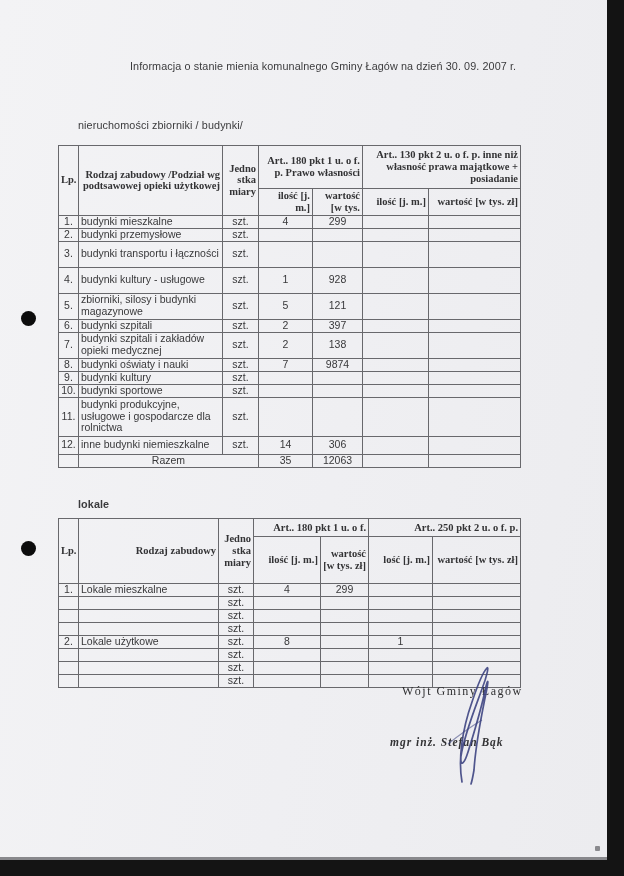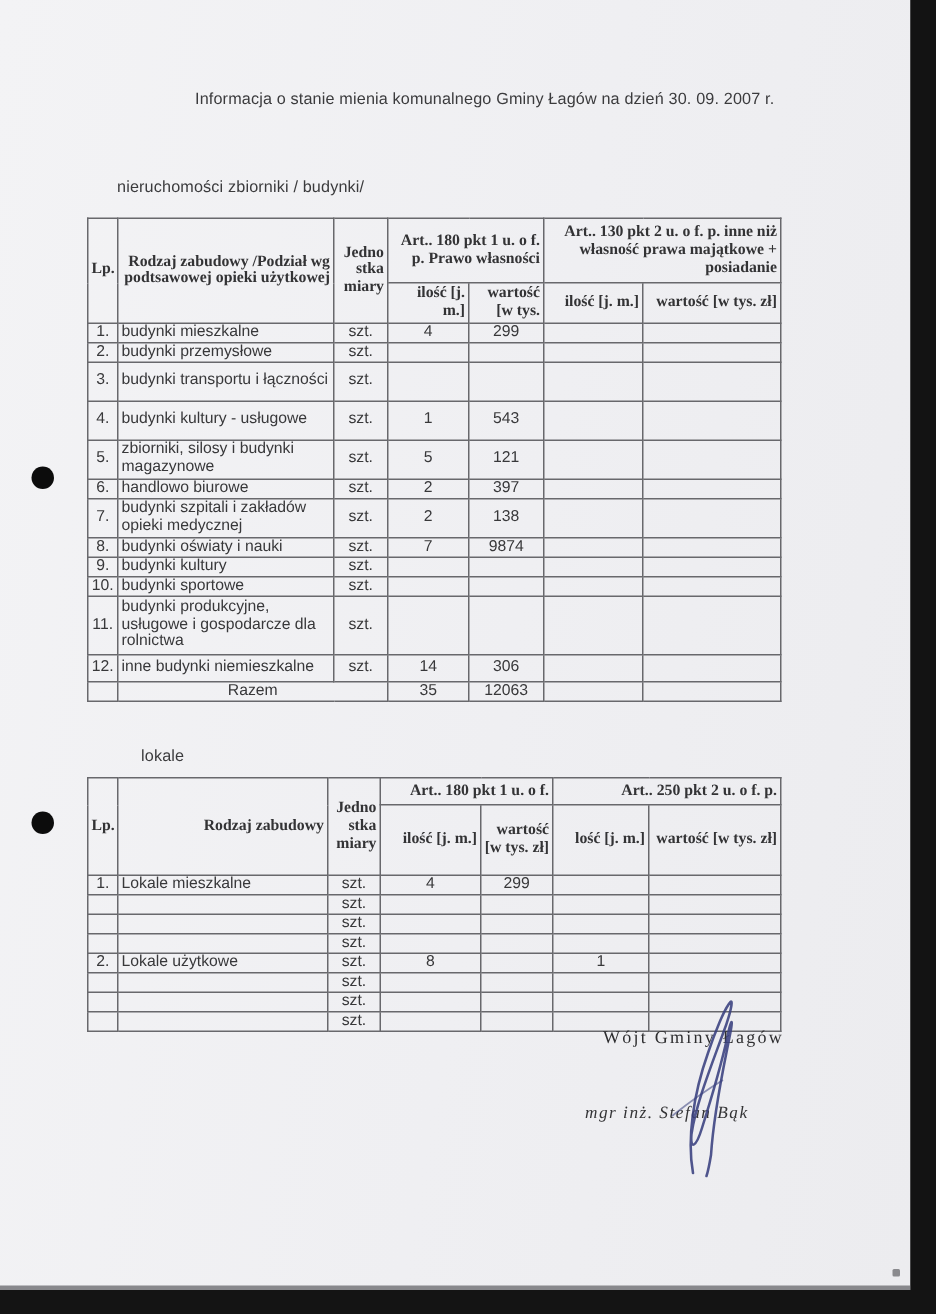--- a/index.html
+++ b/index.html
@@ -17,21 +17,21 @@
   .edge-bottom-line{position:absolute;left:0;top:857px;width:607px;height:3px;background:#88888c;}
   .hole{position:absolute;width:15px;height:15px;border-radius:50%;background:#0c0c0c;}
   .hole1{left:21px;top:311px;}
   .hole2{left:21px;top:541px;}
   .speck{position:absolute;left:595px;top:846px;width:5px;height:5px;background:#8a8a8e;border-radius:1px;}
 
   .line{position:absolute;color:#3b3b3d;font-size:10.8px;white-space:nowrap;letter-spacing:0.1px;}
   .title{left:130px;top:60px;}
   .subtitle{left:105px;top:92px;}
   .sec1{left:78px;top:119px;}
-  .sec2{left:94px;top:498px;}
+  .sec2{left:78px;top:498px;font-weight:bold;}
 
   table{border-collapse:collapse;table-layout:fixed;position:absolute;background:transparent;}
   .t1{left:58px;top:145px;width:462px;}
   .t2{left:58px;top:518px;width:462px;}
   th,td{
     border:1px solid #68686c;
     font-size:10.5px;line-height:1.12;color:#38383a;
     padding:0 2px;overflow:hidden;vertical-align:middle;
   }
   th{font-weight:bold;color:#333335;text-align:right;padding:1px 2px;font-family:Liberation Serif, serif;}
@@ -42,21 +42,21 @@
   tr.rh2{height:26px;}
   tr.rh3{height:39px;}
   .t1 tr.hgroup th{height:40px;}
   .t1 tr.hsub th{height:23px;}
   .t2 tr.hgroup th{height:15px;}
   .t2 tr.hsub th{height:44px;}
 
   .sig-line1{position:absolute;left:402px;top:684px;font-family:Liberation Serif, serif;
     font-size:12px;color:#2e2e30;letter-spacing:1.5px;white-space:nowrap;}
   .sig-line2{position:absolute;left:390px;top:736px;font-family:"Liberation Serif",serif;
-    font-style:italic;font-weight:normal;font-size:11.5px;color:#333335;letter-spacing:1px;white-space:nowrap;}
+    font-style:italic;font-weight:bold;font-size:11.5px;color:#333335;letter-spacing:1px;white-space:nowrap;}
   .sig-svg{position:absolute;left:428px;top:664px;}
 </style>
 </head>
 <body>
 
 <div class="paper">
 
   <div class="line title">Informacja o stanie mienia komunalnego Gminy Łagów na dzień 30. 09. 2007 r.</div>
   <div class="line sec1">nieruchomości zbiorniki / budynki/</div>
 
@@ -109,36 +109,36 @@
       <td class="c"></td>
       <td class="c"></td>
       <td class="c"></td>
       <td class="c"></td>
     </tr>
     <tr class="rh2">
       <td class="c">4.</td>
       <td class="l">budynki kultury - usługowe</td>
       <td class="c">szt.</td>
       <td class="c">1</td>
-      <td class="c">543</td>
+      <td class="c">928</td>
       <td class="c"></td>
       <td class="c"></td>
     </tr>
     <tr class="rh2">
       <td class="c">5.</td>
       <td class="l">zbiorniki, silosy i budynki magazynowe</td>
       <td class="c">szt.</td>
       <td class="c">5</td>
       <td class="c">121</td>
       <td class="c"></td>
       <td class="c"></td>
     </tr>
     <tr class="rh1">
       <td class="c">6.</td>
-      <td class="l">handlowo biurowe</td>
+      <td class="l">budynki szpitali</td>
       <td class="c">szt.</td>
       <td class="c">2</td>
       <td class="c">397</td>
       <td class="c"></td>
       <td class="c"></td>
     </tr>
     <tr class="rh2">
       <td class="c">7.</td>
       <td class="l">budynki szpitali i zakładów opieki medycznej</td>
       <td class="c">szt.</td>

